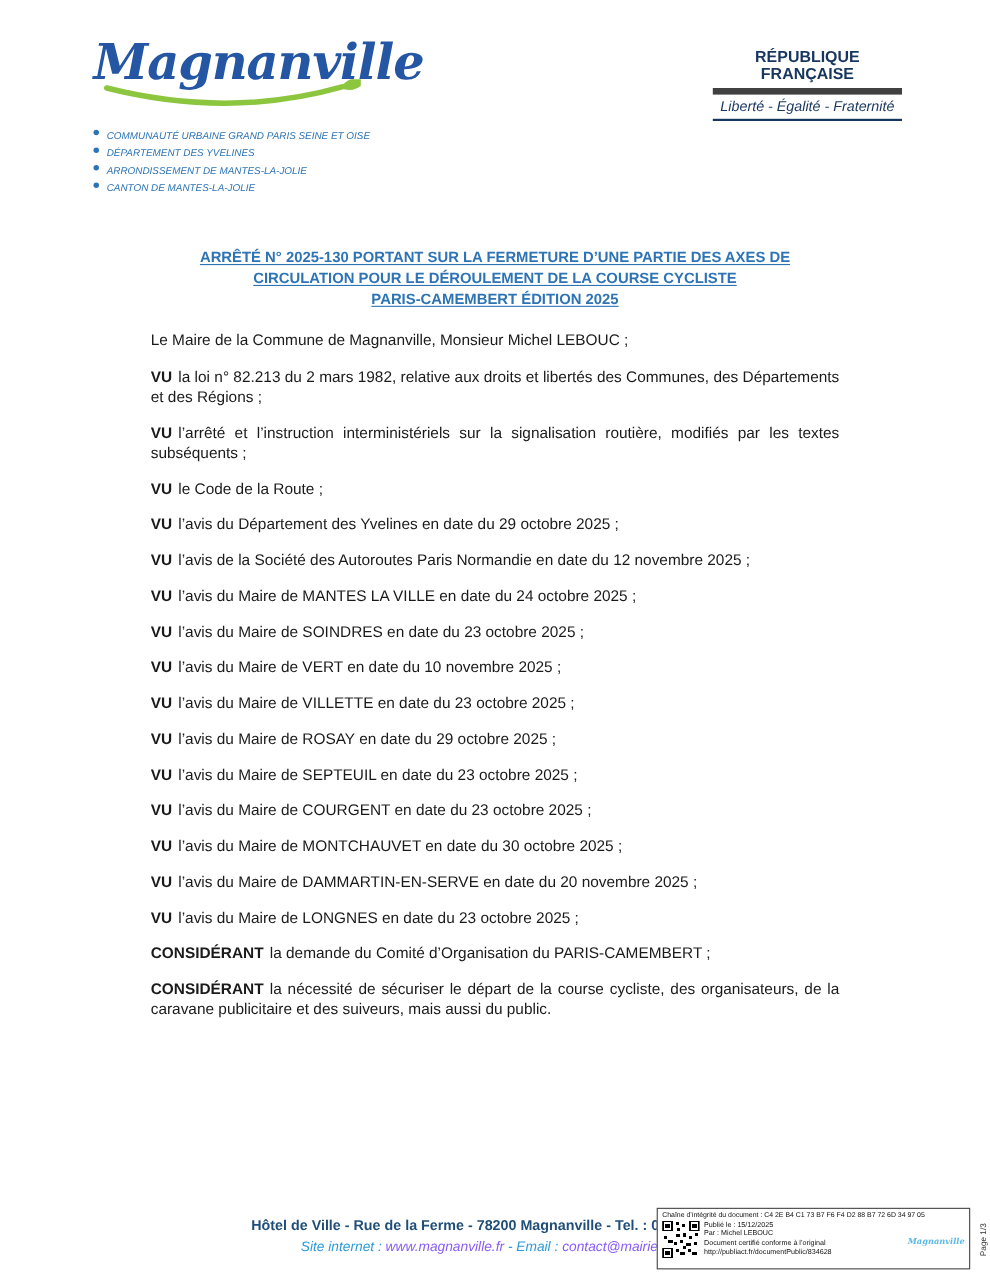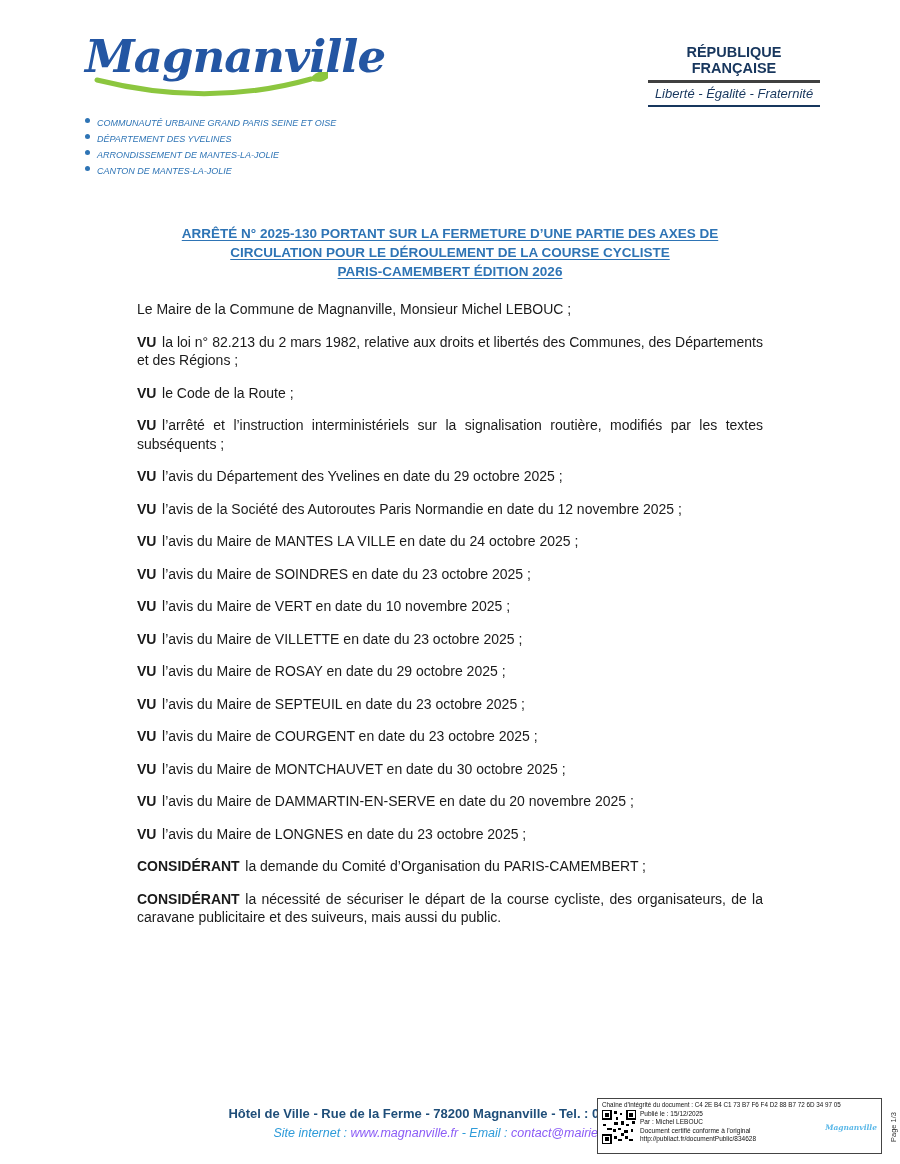--- a/index.html
+++ b/index.html
@@ -21,21 +21,21 @@
     font-size: 45px;
     color: #2456a3;
     letter-spacing: -1px;
     line-height: 1;
   }
   .logo-swoosh { position: absolute; left: 8px; top: 38px; }
 
   .rep-block { position: absolute; right: 80px; top: 44px; width: 172px; text-align: center; }
   .rep-line1 {
     color: #17365d; font-weight: bold; font-size: 14.5px;
-    border-bottom: 3px solid #404040; padding-bottom: 4px;
+    border-bottom: 6px solid #404040; padding-bottom: 4px;
   }
   .rep-line2 {
     color: #17365d; font-style: italic; font-size: 13px;
     border-bottom: 2px solid #17365d; padding: 3px 0 4px;
   }
 
   .collectivites { position: absolute; left: 85px; top: 118px; list-style: none; }
   .collectivites li {
     color: #2e74b5; font-style: italic; font-size: 9px;
     margin-bottom: 6px; display: flex; 
@@ -125,32 +125,32 @@
     <li>
       <span class="dot"></span>
       <span>CANTON DE MANTES-LA-JOLIE</span>
     </li>
   </ul>
 
 <div class="doc">
   <div class="title-block">
     <div class="title-line">ARRÊTÉ N° 2025-130 PORTANT SUR LA FERMETURE D’UNE PARTIE DES AXES DE</div>
     <div class="title-line">CIRCULATION POUR LE DÉROULEMENT DE LA COURSE CYCLISTE</div>
-    <div class="title-line">PARIS-CAMEMBERT ÉDITION 2026</div>
+    <div class="title-line">PARIS-CAMEMBERT ÉDITION 2025</div>
   </div>
 
   <div>
 
       <p class="para"><span>Le Maire de la Commune de Magnanville, Monsieur Michel LEBOUC ;</span></p>
 
       <p class="para"><strong class="prefix">VU</strong><span>la loi n° 82.213 du 2 mars 1982, relative aux droits et libertés des Communes, des Départements et des Régions ;</span></p>
 
+      <p class="para"><strong class="prefix">VU</strong><span>l’arrêté et l’instruction interministériels sur la signalisation routière, modifiés par les textes subséquents ;</span></p>
+
       <p class="para"><strong class="prefix">VU</strong><span>le Code de la Route ;</span></p>
-
-      <p class="para"><strong class="prefix">VU</strong><span>l’arrêté et l’instruction interministériels sur la signalisation routière, modifiés par les textes subséquents ;</span></p>
 
       <p class="para"><strong class="prefix">VU</strong><span>l’avis du Département des Yvelines en date du 29 octobre 2025 ;</span></p>
 
       <p class="para"><strong class="prefix">VU</strong><span>l’avis de la Société des Autoroutes Paris Normandie en date du 12 novembre 2025 ;</span></p>
 
       <p class="para"><strong class="prefix">VU</strong><span>l’avis du Maire de MANTES LA VILLE en date du 24 octobre 2025 ;</span></p>
 
 
       <p class="para"><strong class="prefix">VU</strong><span>l’avis du Maire de SOINDRES en date du 23 octobre 2025 ;</span></p>
 

